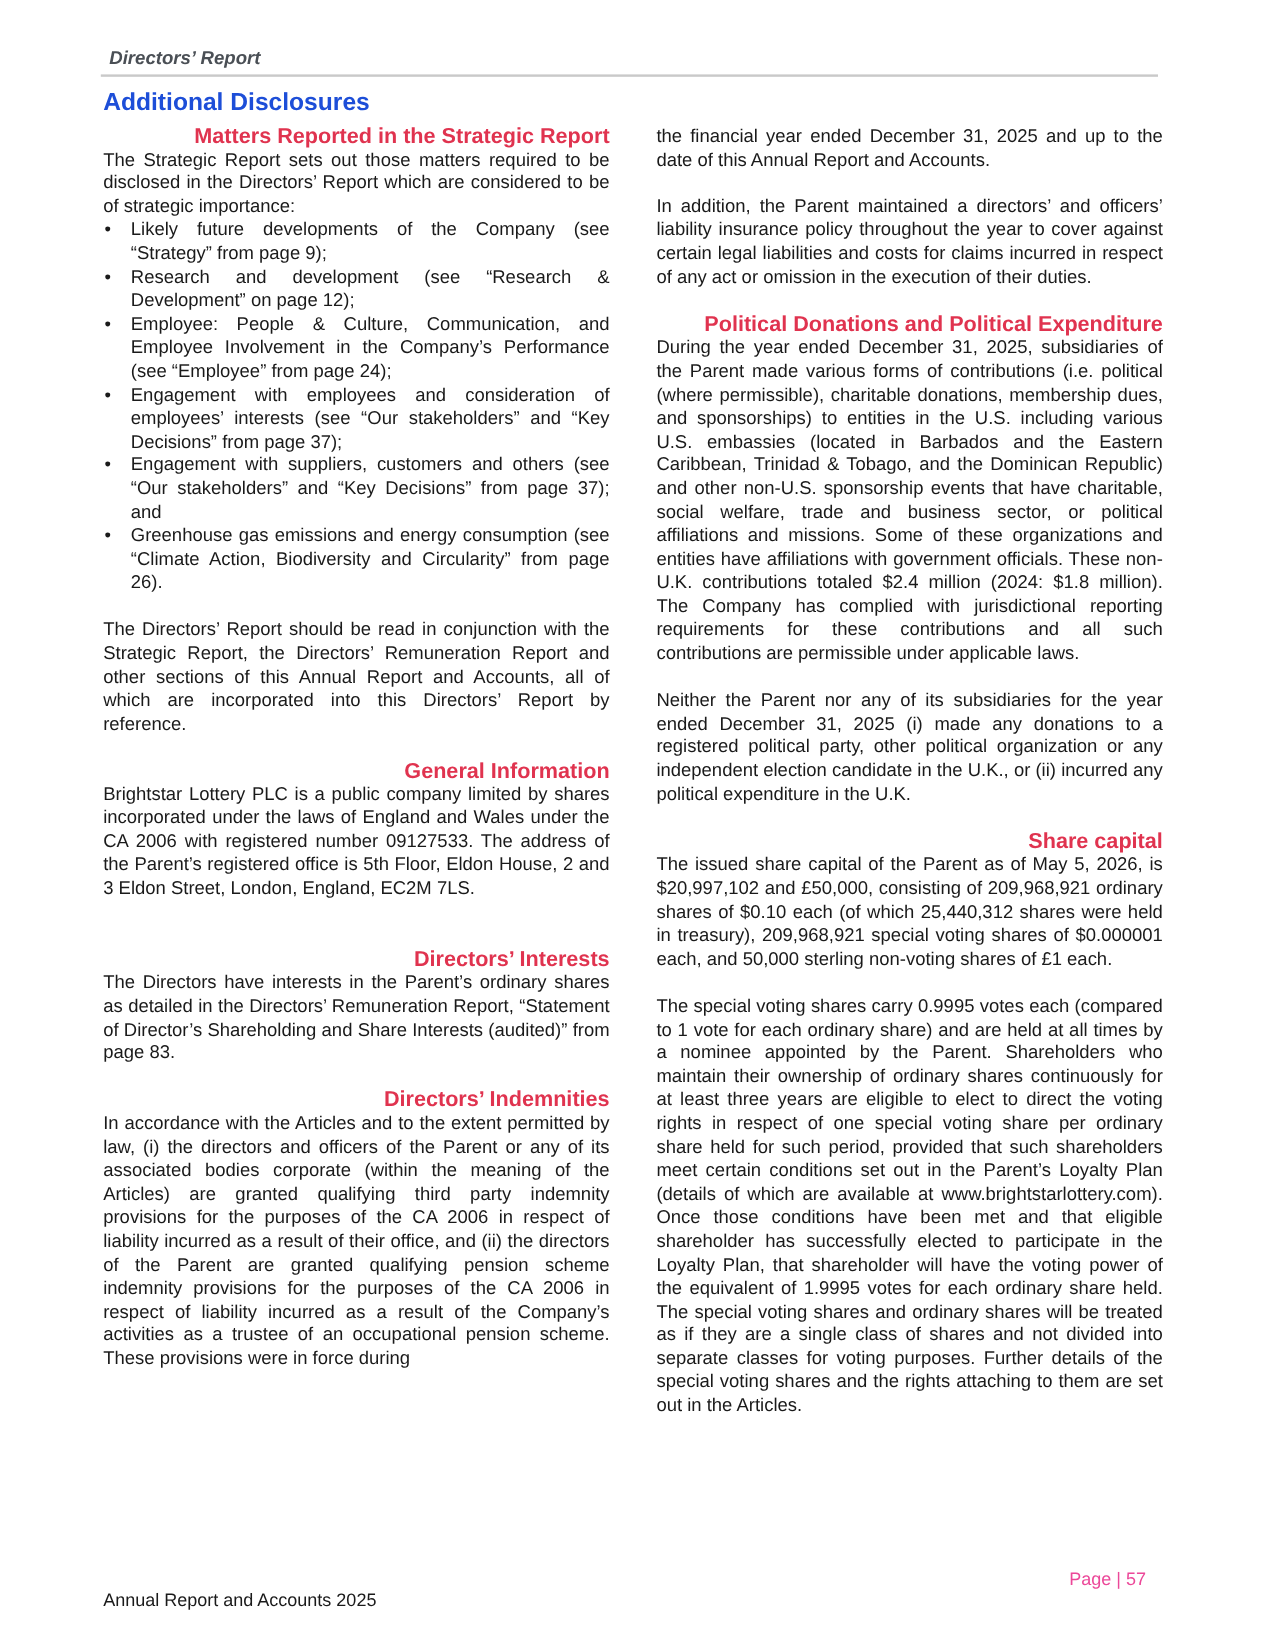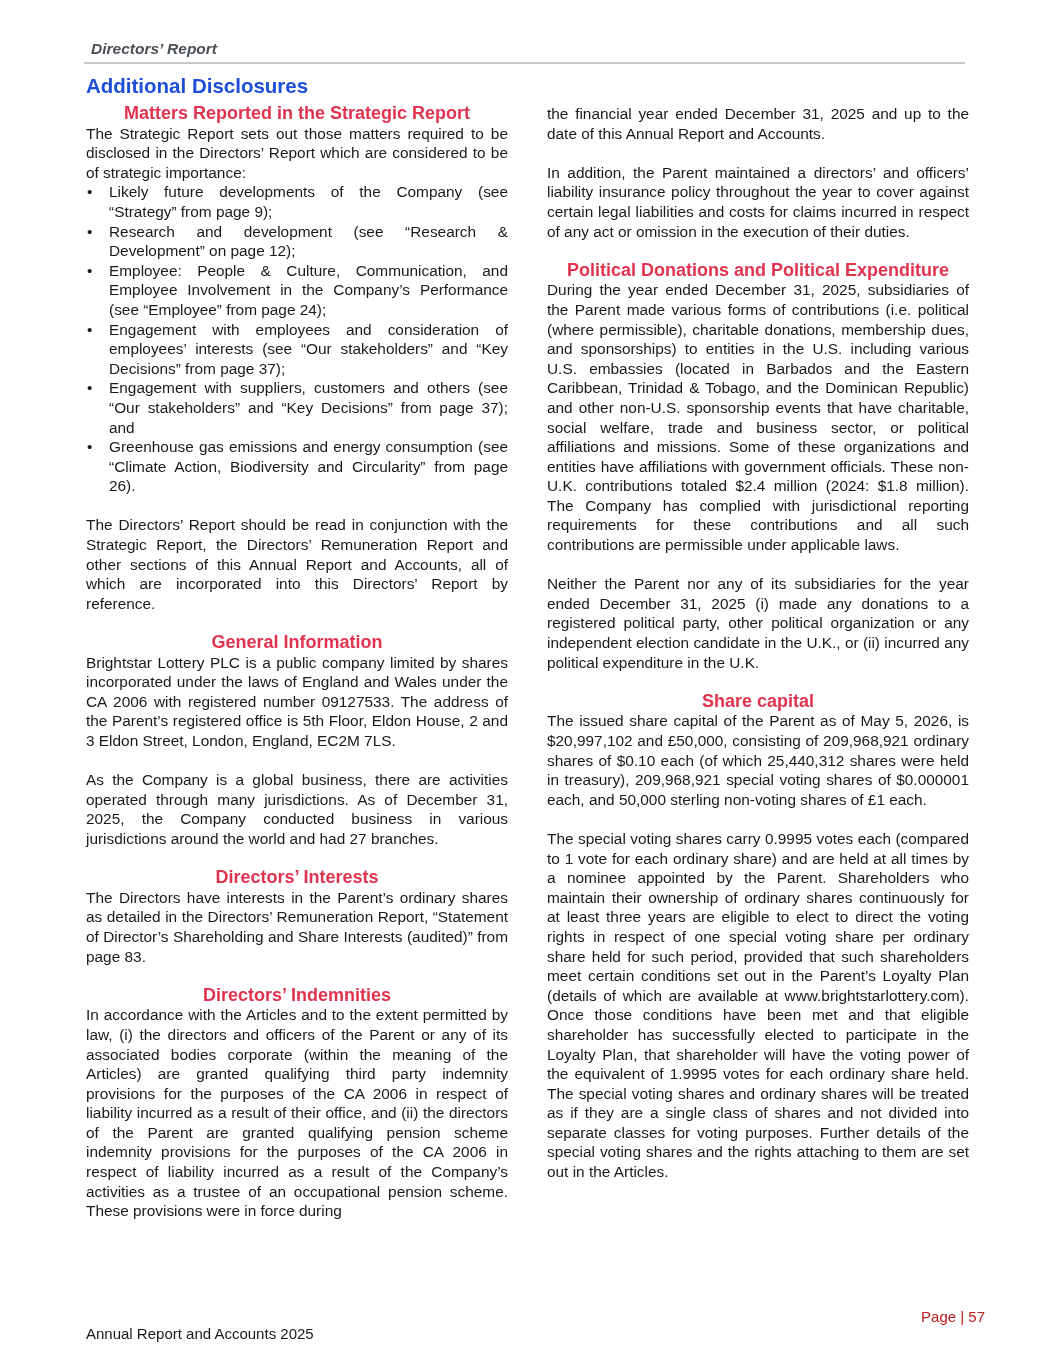--- a/index.html
+++ b/index.html
@@ -19,32 +19,32 @@
     position: absolute; left: 86px; top: 74px;
     font-size: 20.5px; font-weight: bold; color: #1d4ed8;
   }
   .col {
     position: absolute; top: 104px; width: 422px;
     font-size: 15.4px; line-height: 19.6px; text-align: justify;
   }
   .col-left { left: 86px; }
   .col-right { left: 547px; }
   .sec-h {
-    color: #e0334f; font-weight: bold; margin: 0; text-align: center;
+    color: #e0334f; font-weight: bold; margin: 0; text-align: right;
   }
   p { margin: 0; }
   .gap { height: 19.6px; }
   ul.bullets { list-style: none; margin: 0; padding: 0; }
   ul.bullets li { position: relative; padding-left: 23px; }
   ul.bullets li .bul { position: absolute; left: 1px; top: 0; }
   .footer-left {
     position: absolute; left: 86px; top: 1308px; font-size: 15px; color: #1a1a1a; margin-top: 17px;
   }
   .footer-right {
-    position: absolute; right: 70px; top: 1308px; font-size: 15px; color: #b91c1c;
+    position: absolute; right: 100px; top: 1308px; font-size: 15px; color: #ec4899;
   }
 </style>
 </head>
 <body>
 
 <div class="running-header">Directors’ Report</div>
 <div class="header-rule"></div>
 <div class="page-title">Additional Disclosures</div>
 
 <div class="col col-left">
@@ -59,21 +59,20 @@
     <li><span class="bul">•</span><span>Greenhouse gas emissions and energy consumption (see “Climate Action, Biodiversity and Circularity” from page 26).</span></li>
   </ul>
   <div class="gap"></div>
   <p>The Directors’ Report should be read in conjunction with the Strategic Report, the Directors’ Remuneration Report and other sections of this Annual Report and Accounts, all of which are incorporated into this Directors’ Report by reference.</p>
   <div class="gap"></div>
 
   <h3 class="sec-h">General Information</h3>
   <p>Brightstar Lottery PLC is a public company limited by shares incorporated under the laws of England and Wales under the CA 2006 with registered number 09127533. The address of the Parent’s registered office is 5th Floor, Eldon House, 2 and 3 Eldon Street, London, England, EC2M 7LS.</p>
   <div class="gap"></div>
 
-  <p>As the Company is a global business, there are activities operated through many jurisdictions. As of December 31, 2025, the Company conducted business in various jurisdictions around the world and had 27 branches.</p>
   <div class="gap"></div>
 
   <h3 class="sec-h">Directors’ Interests</h3>
   <p>The Directors have interests in the Parent’s ordinary shares as detailed in the Directors’ Remuneration Report, “Statement of Director’s Shareholding and Share Interests (audited)” from page 83.</p>
   <div class="gap"></div>
 
   <h3 class="sec-h">Directors’ Indemnities</h3>
   <p id="indemnity-body">In accordance with the Articles and to the extent permitted by law, (i) the directors and officers of the Parent or any of its associated bodies corporate (within the meaning of the Articles) are granted qualifying third party indemnity provisions for the purposes of the CA 2006 in respect of liability incurred as a result of their office, and (ii) the directors of the Parent are granted qualifying pension scheme indemnity provisions for the purposes of the CA 2006 in respect of liability incurred as a result of the Company’s activities as a trustee of an occupational pension scheme. These provisions were in force during</p>
 </div>
 

